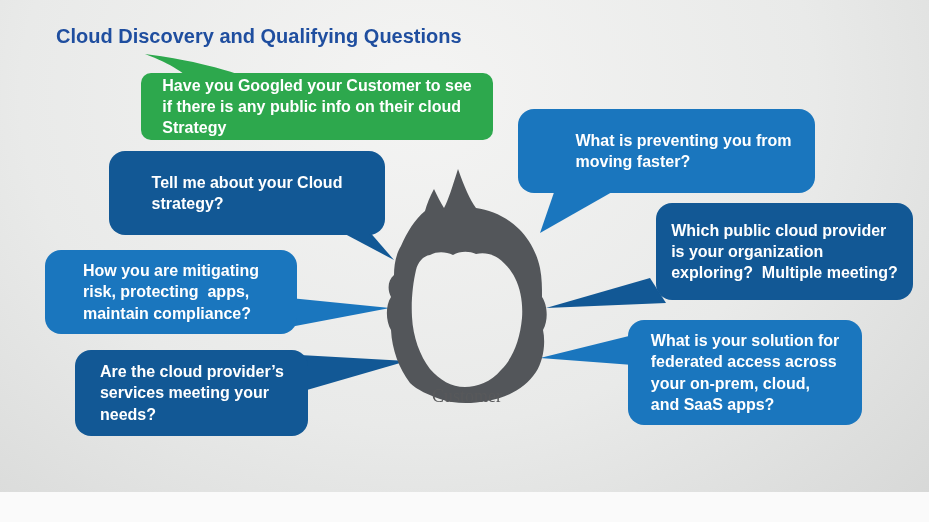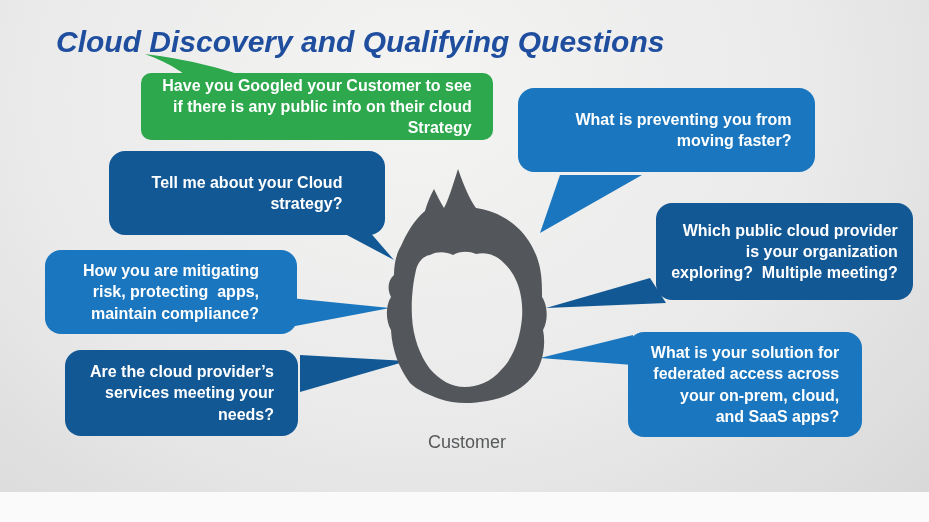--- a/index.html
+++ b/index.html
@@ -4,34 +4,34 @@
 <style>
   html,body{margin:0;padding:0;}
   #slide{position:relative;width:929px;height:522px;overflow:hidden;
     font-family:"Liberation Sans",sans-serif;
     background:radial-gradient(ellipse at 45% 18%, #f4f4f3 0%, #e9eae9 55%, #d6d7d6 100%);}
   #footer{position:absolute;left:0;bottom:0;width:100%;height:30px;background:#fafafa;}
   #footer .ft{position:absolute;top:9px;font-size:8px;color:#6a6a6a;margin-top:34px;}
   #ft-left{left:38px;}
   #ft-center{left:0;right:0;text-align:center;}
   #ft-right{right:18px;}
-  #title{position:absolute;left:56px;top:25px;font-size:30px;font-weight:bold;color:#1F4E9F;z-index:3;font-style:italic;}
+  #title{position:absolute;left:56px;top:25px;font-size:20px;font-weight:bold;color:#1F4E9F;z-index:3;}
   .bubble{position:absolute;z-index:2;border-radius:16px;color:#fff;font-weight:bold;
-    font-size:16px;line-height:1.32;text-align:right;display:flex;align-items:center;
+    font-size:16px;line-height:1.32;text-align:left;display:flex;align-items:center;
     justify-content:center;white-space:pre-wrap;padding:2px 6px;box-sizing:border-box;}
   #svg-layer{position:absolute;left:0;top:0;z-index:1;}
   #b1{left:141px;top:73px;width:352px;height:67px;border-radius:10px;}
   #b2{left:109px;top:151px;width:276px;height:84px;}
   #b3{left:45px;top:250px;width:252px;height:84px;}
-  #b4{left:65px;top:350px;width:233px;height:86px;padding-left:7px;}
-  #b5{left:518px;top:88px;width:297px;height:84px;padding-left:40px;}
+  #b4{left:75px;top:350px;width:233px;height:86px;padding-left:7px;}
+  #b5{left:518px;top:109px;width:297px;height:84px;padding-left:40px;}
   #b6{left:656px;top:203px;width:257px;height:97px;}
-  #b7{left:628px;top:332px;width:234px;height:105px;}
-  #customer-label{position:absolute;left:387px;top:432px;width:160px;text-align:center;
-    font-size:18px;color:#58595B;z-index:2;}
+  #b7{left:628px;top:320px;width:234px;height:105px;}
+  #customer-label{position:absolute;left:387px;top:386px;width:160px;text-align:center;
+    font-size:18px;color:#58595B;z-index:2;font-family:Liberation Serif, serif;}
 </style>
 </head>
 <body>
 
 <div id="slide">
   <div id="title">Cloud Discovery and Qualifying Questions</div>
 
   <svg id="svg-layer" width="929" height="522" viewBox="0 0 929 522">
 
     <path d="M 268 85 C 215 64 175 58 145 54 C 172 64 186 74 196 85 Z" fill="#2DA84D"></path>

